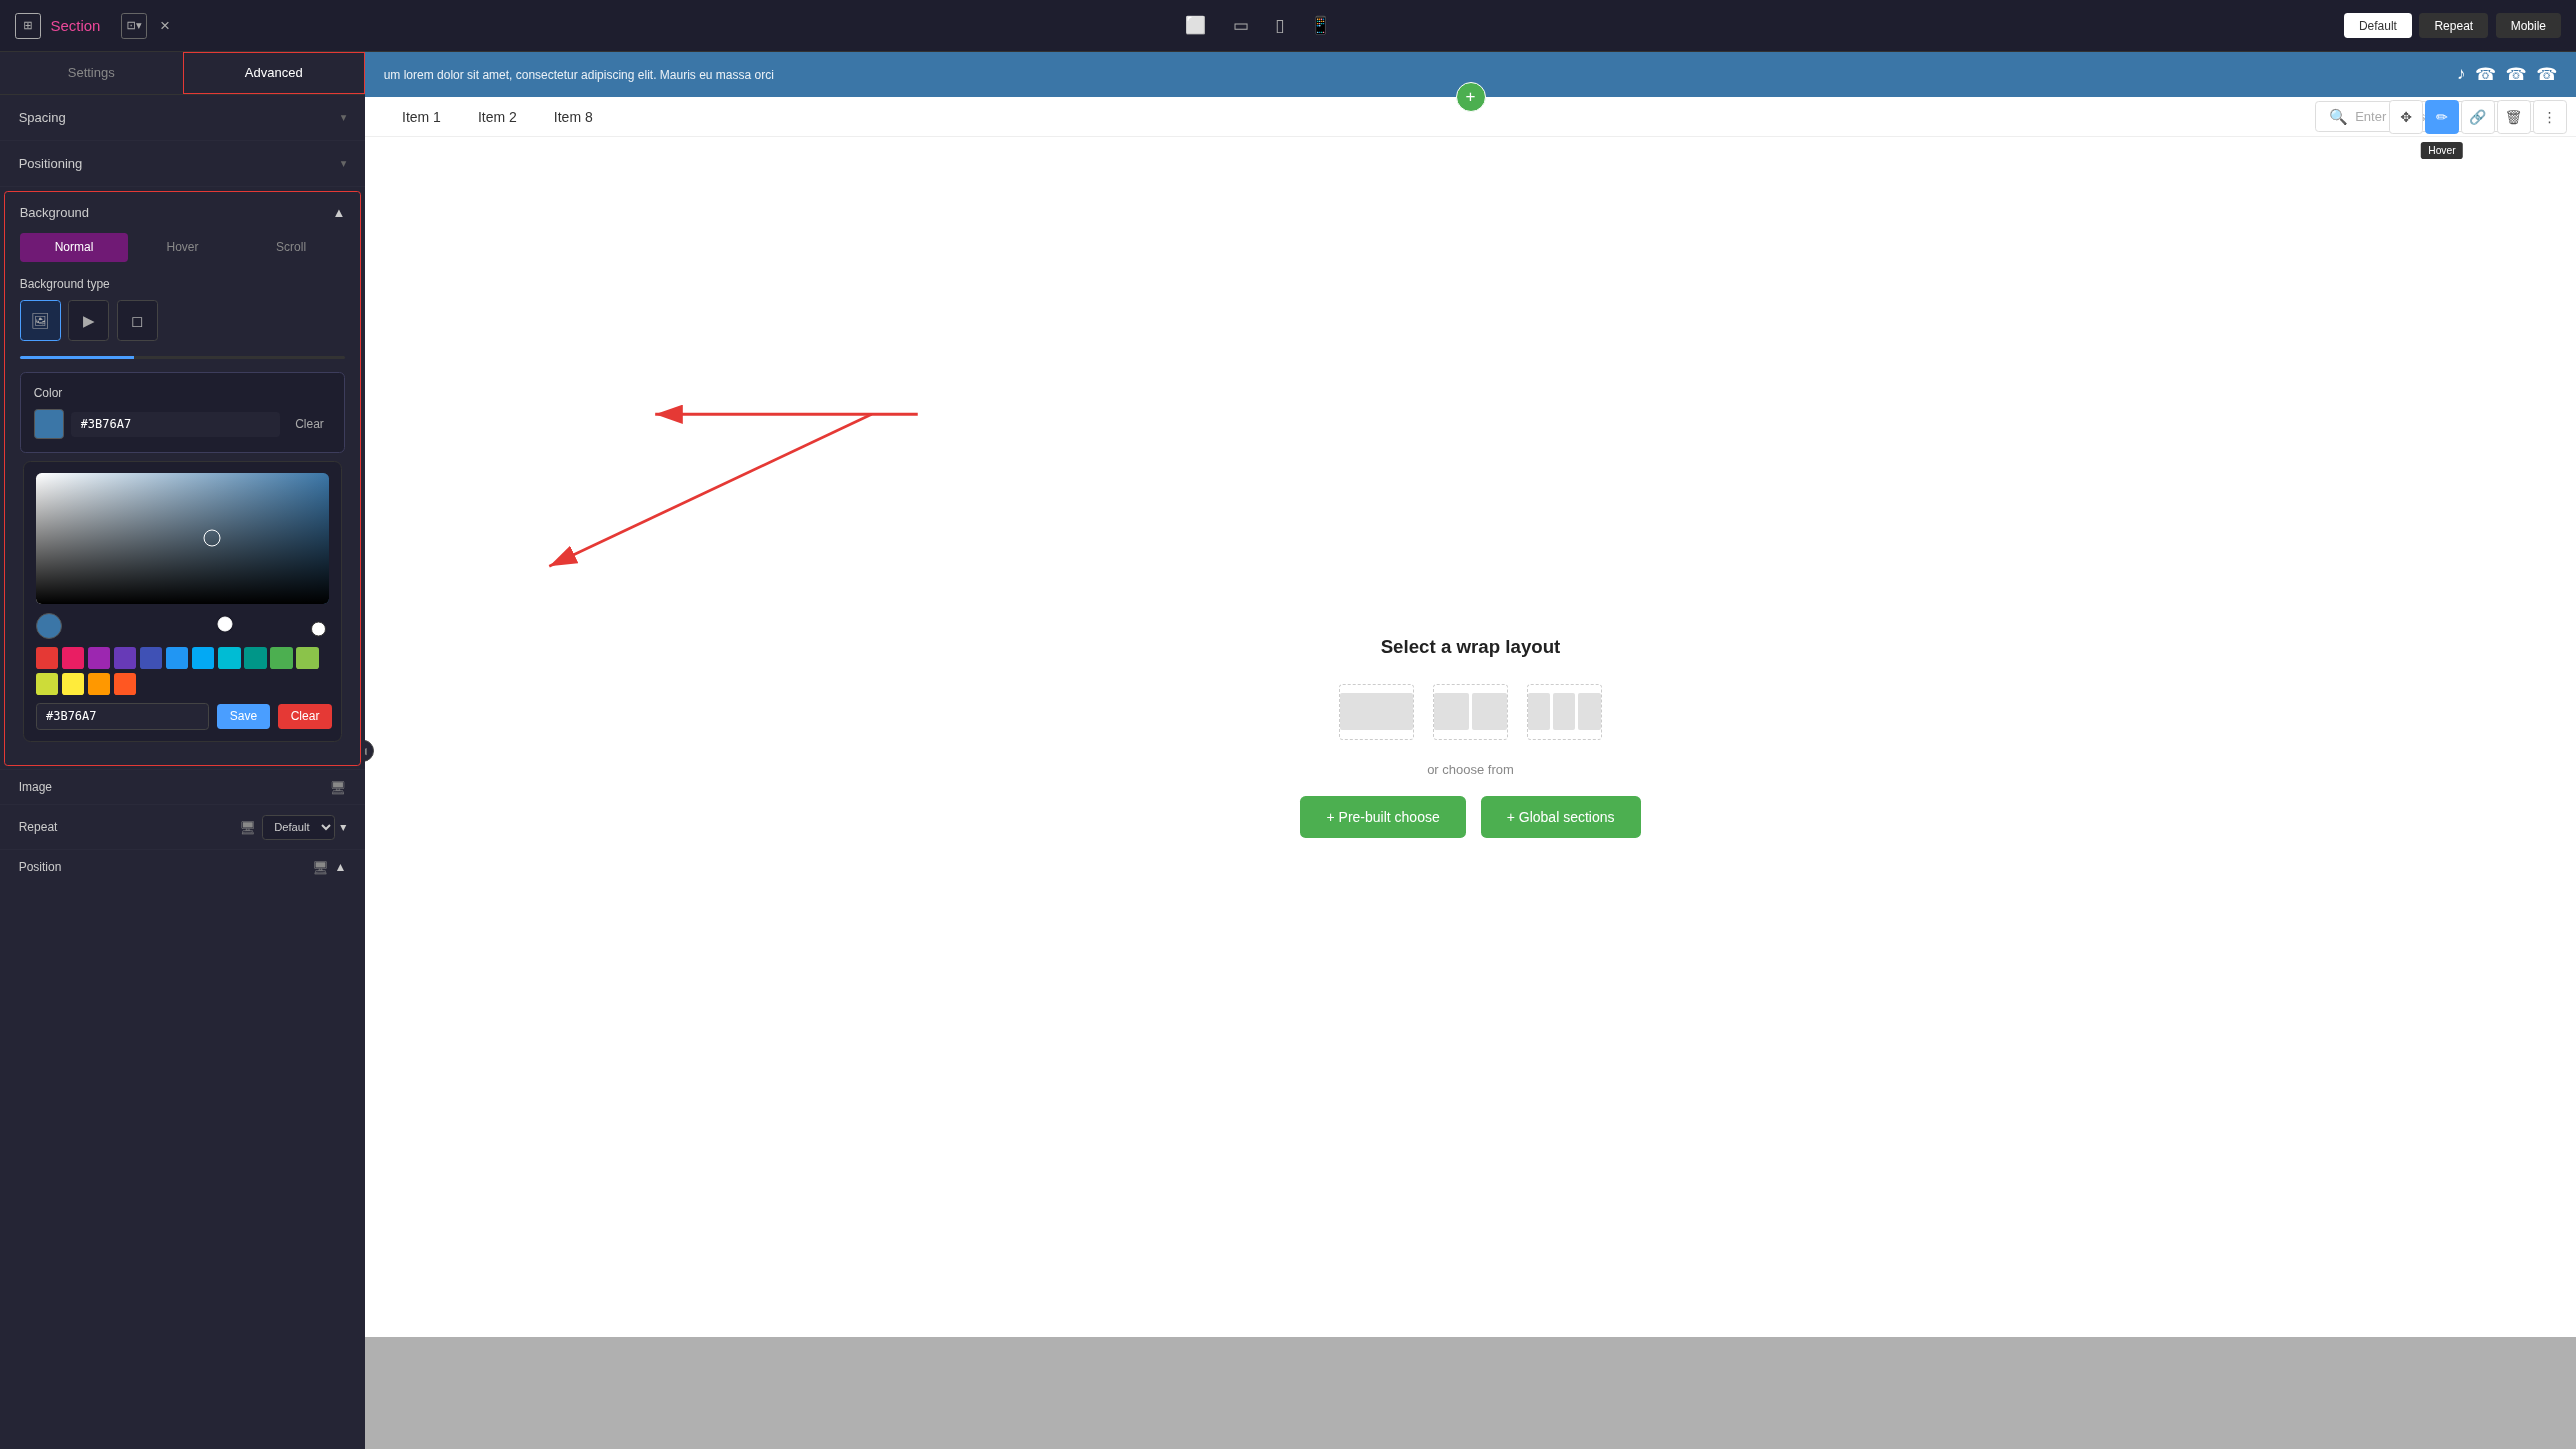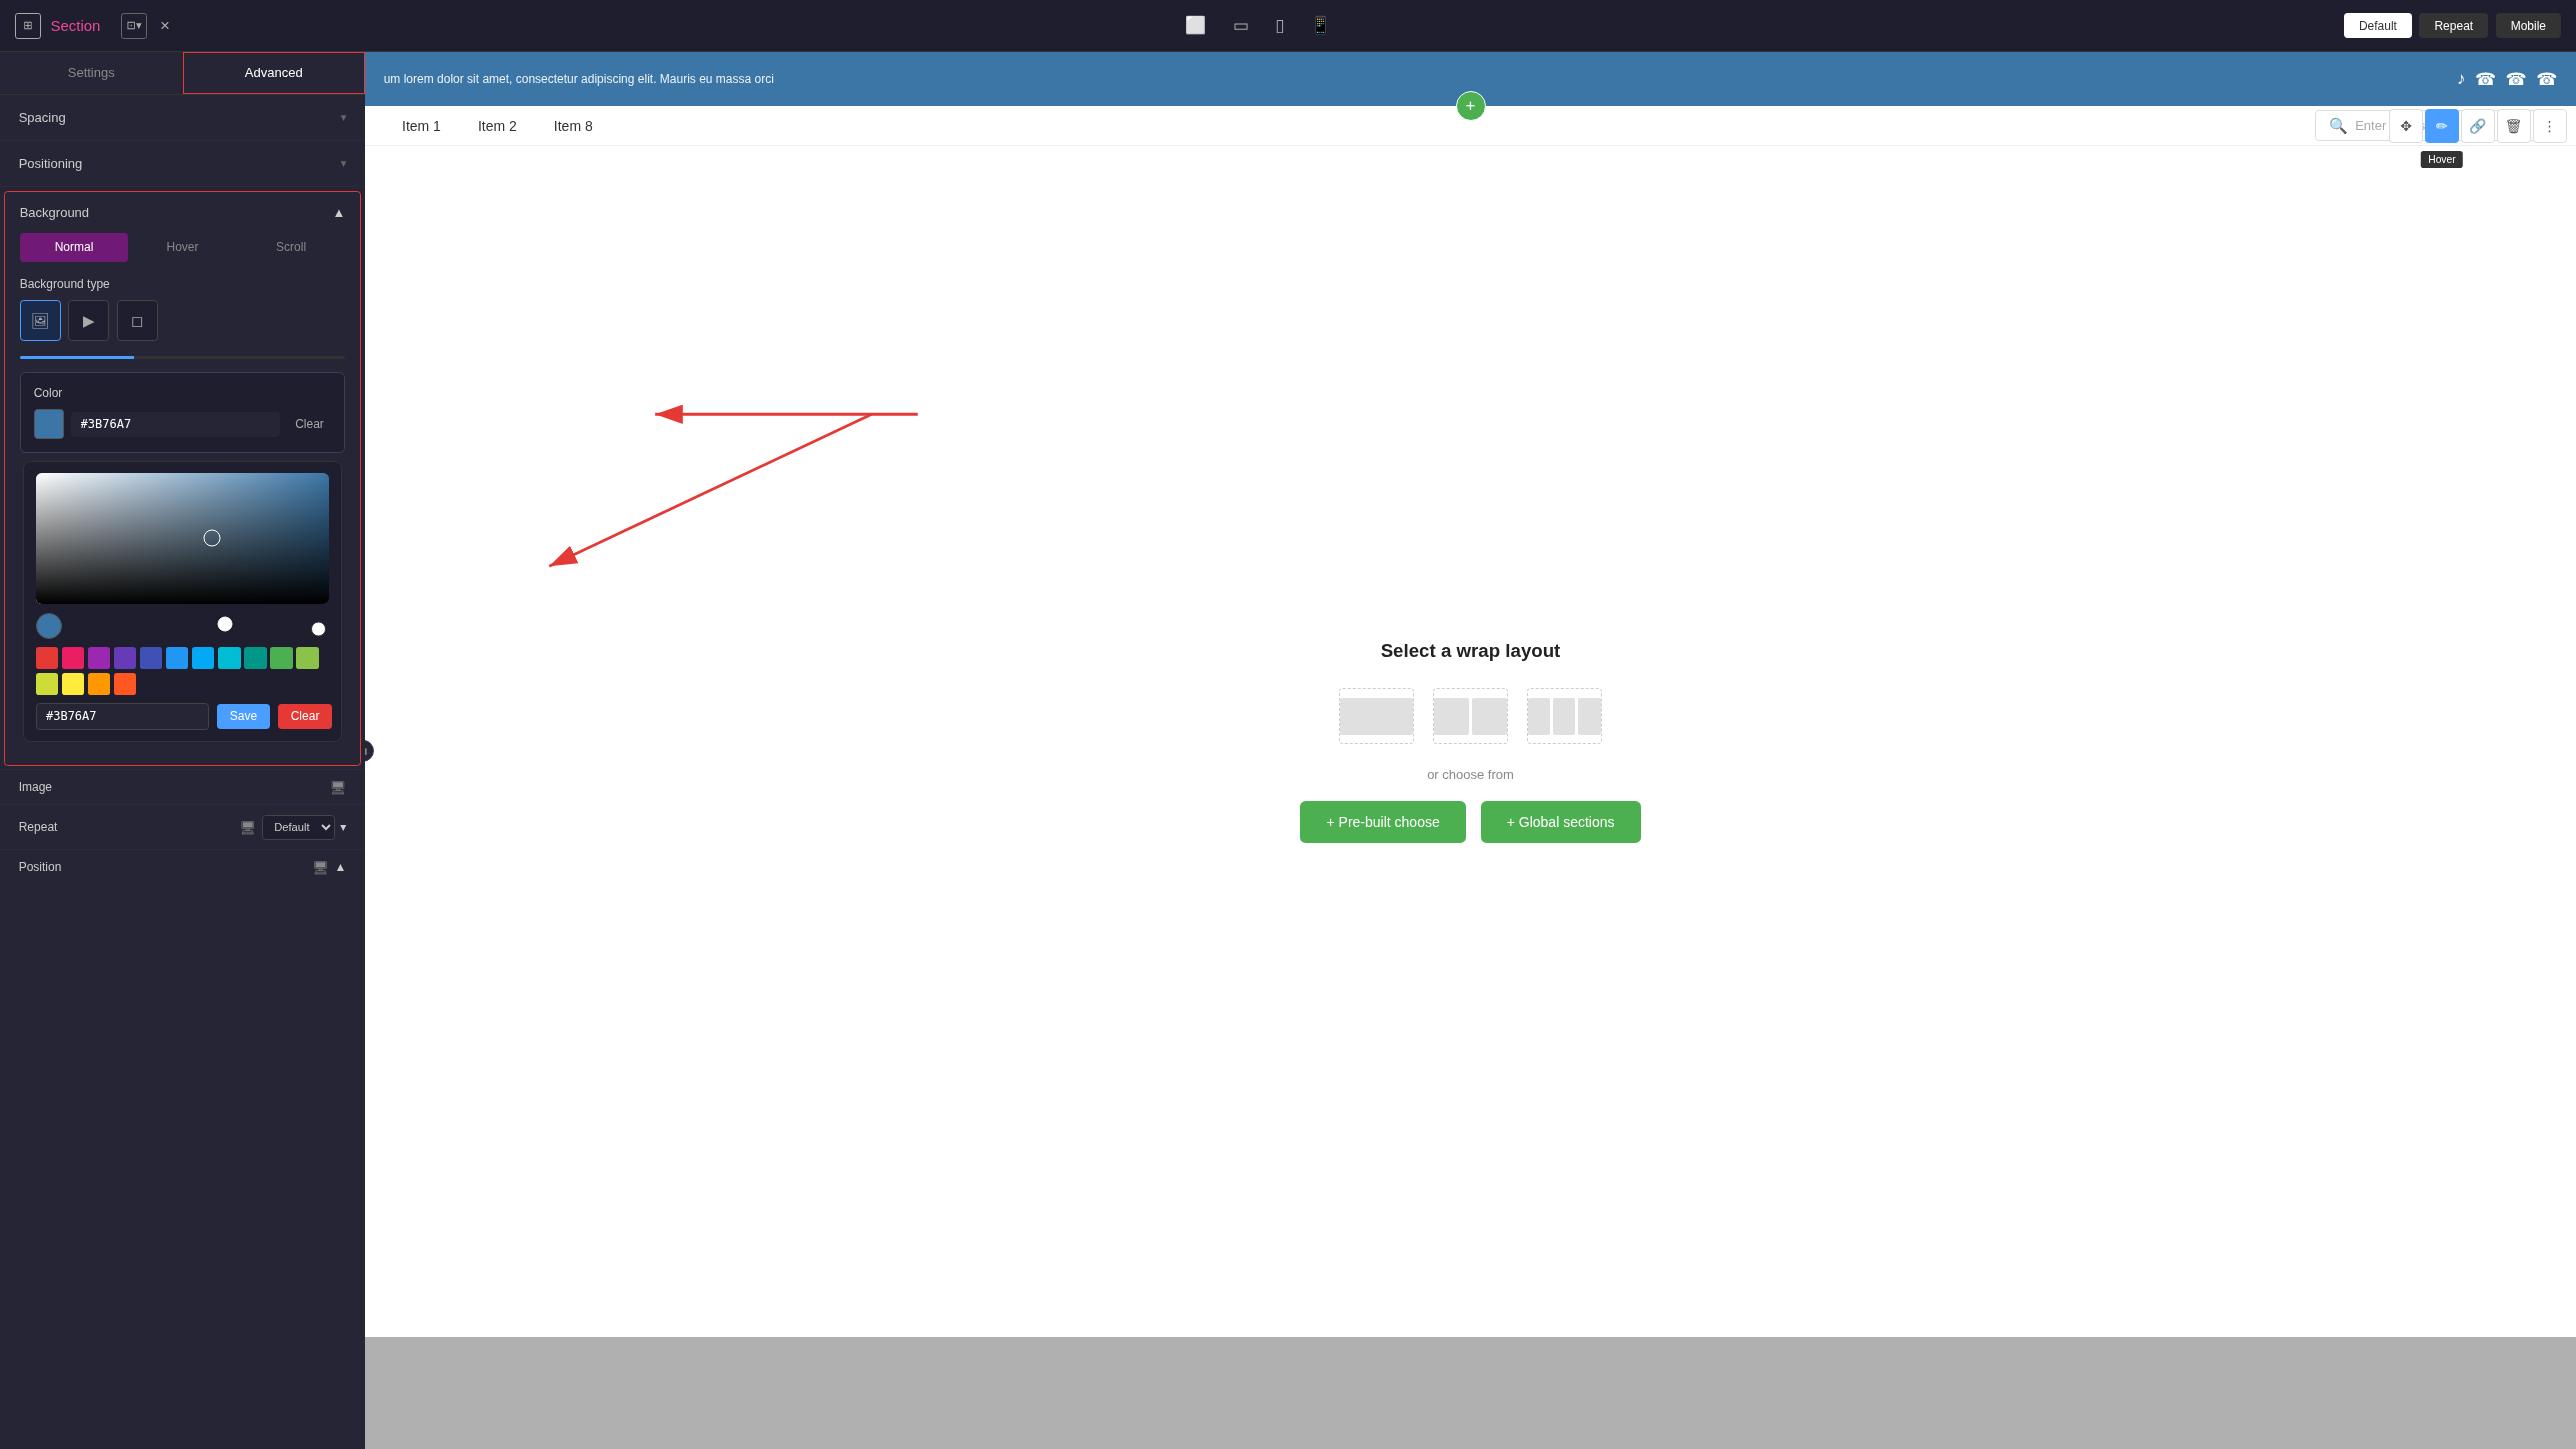--- a/index.html
+++ b/index.html
@@ -226,21 +226,21 @@
       flex: 1;
       display: flex;
       flex-direction: column;
       overflow: hidden;
       position: relative;
     }
 
     
     .canvas-header-bar {
       background: #3B76A7;
-      height: 54px;
+      height: 45px;
       display: flex;
       align-items: center;
       padding: 0 18.7px;
       color: #fff;
       font-size: 12px;
       position: relative;
     }
     .canvas-header-text { opacity: 0.9; }
     .canvas-header-icons { margin-left: auto; display: flex; gap: 9.4px; font-size: 17px; }
 

